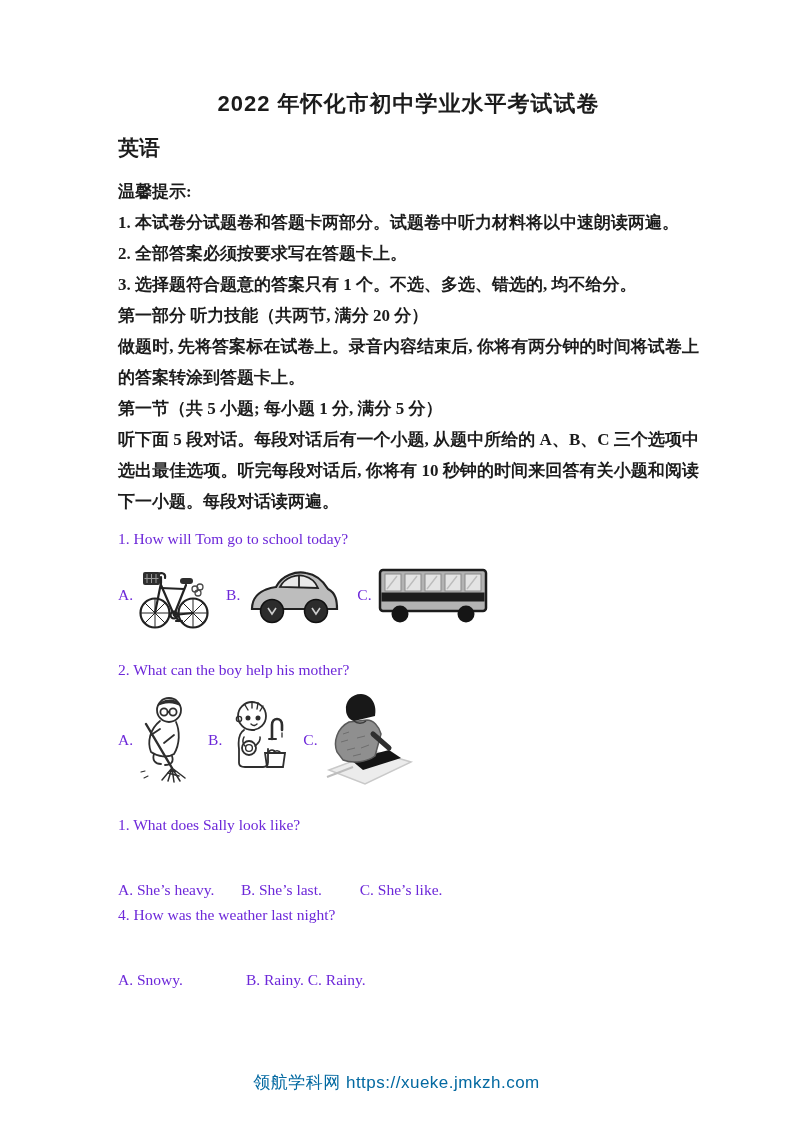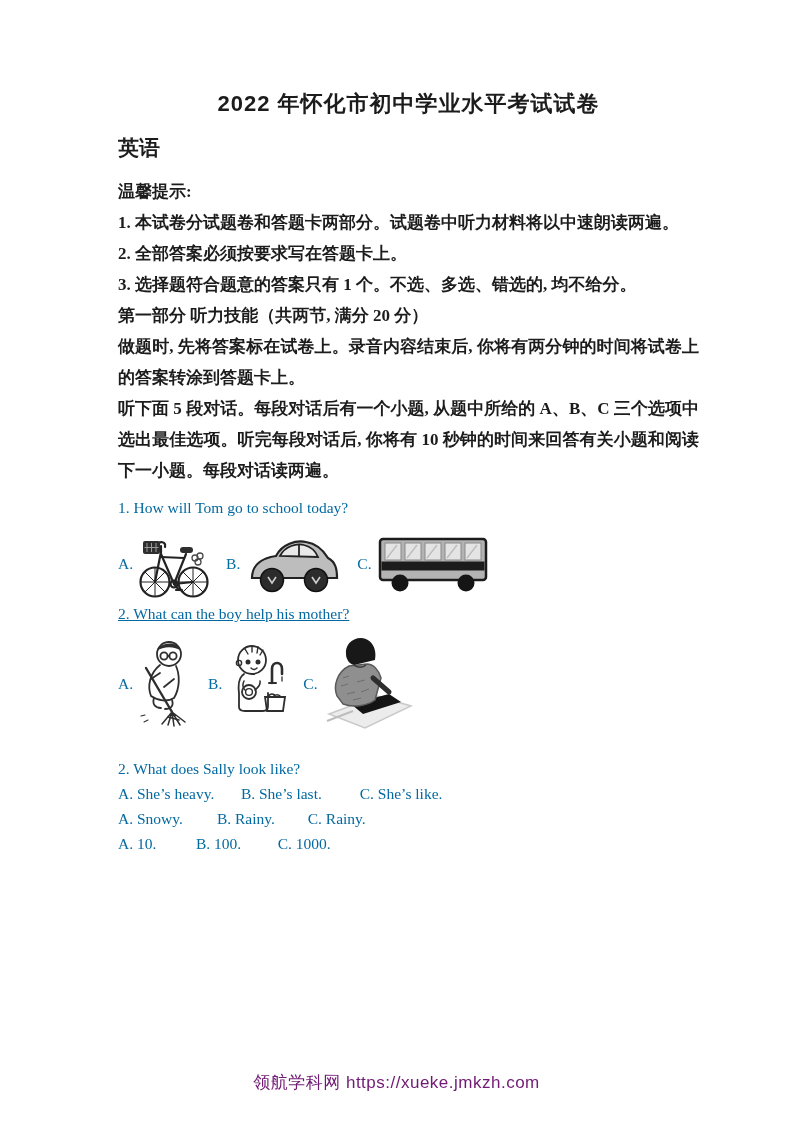--- a/index.html
+++ b/index.html
@@ -34,68 +34,69 @@
     font-weight: 700;
     text-align: justify;
     font-family: Liberation Serif, serif;
   }
   .cn.first { margin-top: 15px; }
   .en {
     font-family: "Liberation Serif", serif;
     font-size: 15.5px;
     line-height: 25px;
     font-weight: 400;
-    color: #0369a1;
+    color: #6d28d9;
   }
   .q1 { margin-top: 9px; }
-  .q2 { margin-top: 1px; text-decoration: underline; }
+  .q2 { margin-top: 26px; }
   .q3 { margin-top: 24px; }
   .img-row {
     display: flex;
     align-items: center;
     margin-top: 6px;
   }
   .img-row.row2 { margin-top: 8px; }
   .opt-label { margin: 0 5px 0 16px; }
   .opt-label.fst { margin-left: 0; }
-  .opt-row span { display: inline-block; }
+  .opt-row span { display: inline-block; margin-top: 40px; }
   .q3opts .o1 { width: 119px; }
   .q3opts .o2 { width: 115px; }
   .q4opts .o1 { width: 95px; }
-  .q4opts .o2 { width: 87px; }
+  .q4opts .o2 { width: 87px; text-align: right; }
   .q5opts .o1 { width: 74px; }
   .q5opts .o2 { width: 78px; }
   .pic { display: inline-block; line-height: 0; }
   .watermark {
     position: absolute;
     left: 0; right: 0;
     bottom: 28px;
     text-align: center;
     font-size: 17px;
-    color: #701a75;
+    color: #0369a1;
     font-weight: 400;
     letter-spacing: 0.5px;
     font-family: "Liberation Sans", sans-serif;
   }
 </style>
 </head>
 <body>
 
 <div class="page">
 
   <h1 class="title">2022 年怀化市初中学业水平考试试卷</h1>
   <h2 class="subject">英语</h2>
 
   <p class="cn first">温馨提示:</p>
   <p class="cn">1. 本试卷分试题卷和答题卡两部分。试题卷中听力材料将以中速朗读两遍。</p>
   <p class="cn">2. 全部答案必须按要求写在答题卡上。</p>
   <p class="cn">3. 选择题符合题意的答案只有 1 个。不选、多选、错选的, 均不给分。</p>
 
   <p class="cn">第一部分 听力技能（共两节, 满分 20 分）</p>
   <p class="cn">做题时, 先将答案标在试卷上。录音内容结束后, 你将有两分钟的时间将试卷上的答案转涂到答题卡上。</p>
+  <p class="cn">第一节（共 5 小题; 每小题 1 分, 满分 5 分）</p>
   <p class="cn">听下面 5 段对话。每段对话后有一个小题, 从题中所给的 A、B、C 三个选项中选出最佳选项。听完每段对话后, 你将有 10 秒钟的时间来回答有关小题和阅读下一小题。每段对话读两遍。</p>
 
   <p class="en q1">1. How will Tom go to school today?</p>
 
   <div class="img-row row1">
     <span class="en opt-label fst">A.</span>
     <span class="pic">
       <svg width="72" height="74" viewBox="0 0 72 74">
         <g fill="none" stroke="#232323" stroke-width="2.2" stroke-linecap="round">
           <circle cx="17" cy="56" r="14.5"></circle>
@@ -212,34 +213,30 @@
         <g stroke="#6e6e6e" stroke-width="1">
           <path d="M20,44 L26,42 M18,52 L25,50 M24,60 L32,58 M34,48 L42,46 M38,58 L46,55 M30,66 L38,64"></path>
         </g>
         <path d="M38,4 C28,4 22,12 23,20 C23,26 27,30 31,31 L52,26 C54,16 50,5 38,4 Z" fill="#181818"></path>
         <path d="M31,31 C34,34 40,34 43,31" fill="none" stroke="#3a3a3a" stroke-width="1.4"></path>
         <path d="M50,44 L66,58" stroke="#2e2e2e" stroke-width="5" stroke-linecap="round" fill="none"></path>
       </svg>
     </span>
   </div>
 
-  <p class="en q3">2. What does Sally look like?</p>
+  <p class="en q3">1. What does Sally look like?</p>
   <p class="en opt-row q3opts">
     <span class="o1">A. She’s heavy.</span>
     <span class="o2">B. She’s last.</span>
     <span class="o3">C. She’s like.</span>
   </p>
 
+  <p class="en">4. How was the weather last night?</p>
   <p class="en opt-row q4opts">
     <span class="o1">A. Snowy.</span>
     <span class="o2">B. Rainy.</span>
     <span class="o3">C. Rainy.</span>
   </p>
 
-  <p class="en opt-row q5opts">
-    <span class="o1">A. 10.</span>
-    <span class="o2">B. 100.</span>
-    <span class="o3">C. 1000.</span>
-  </p>
 
   <div class="watermark">领航学科网 https://xueke.jmkzh.com</div>
 
 </div>
 
 </body></html>

